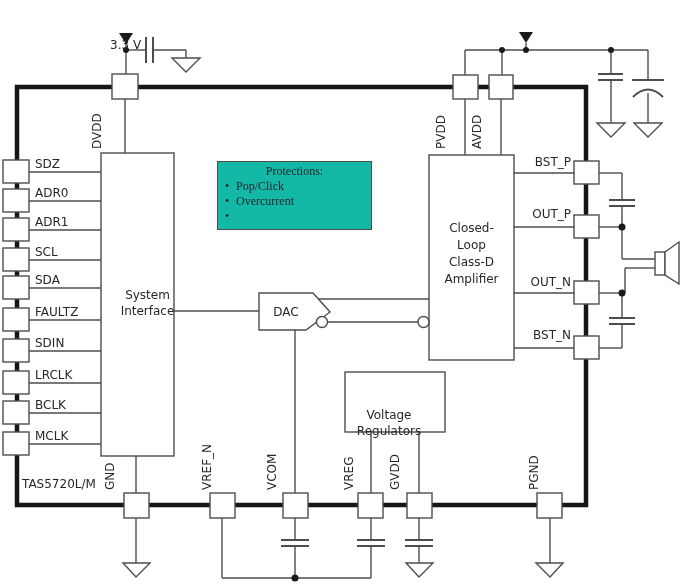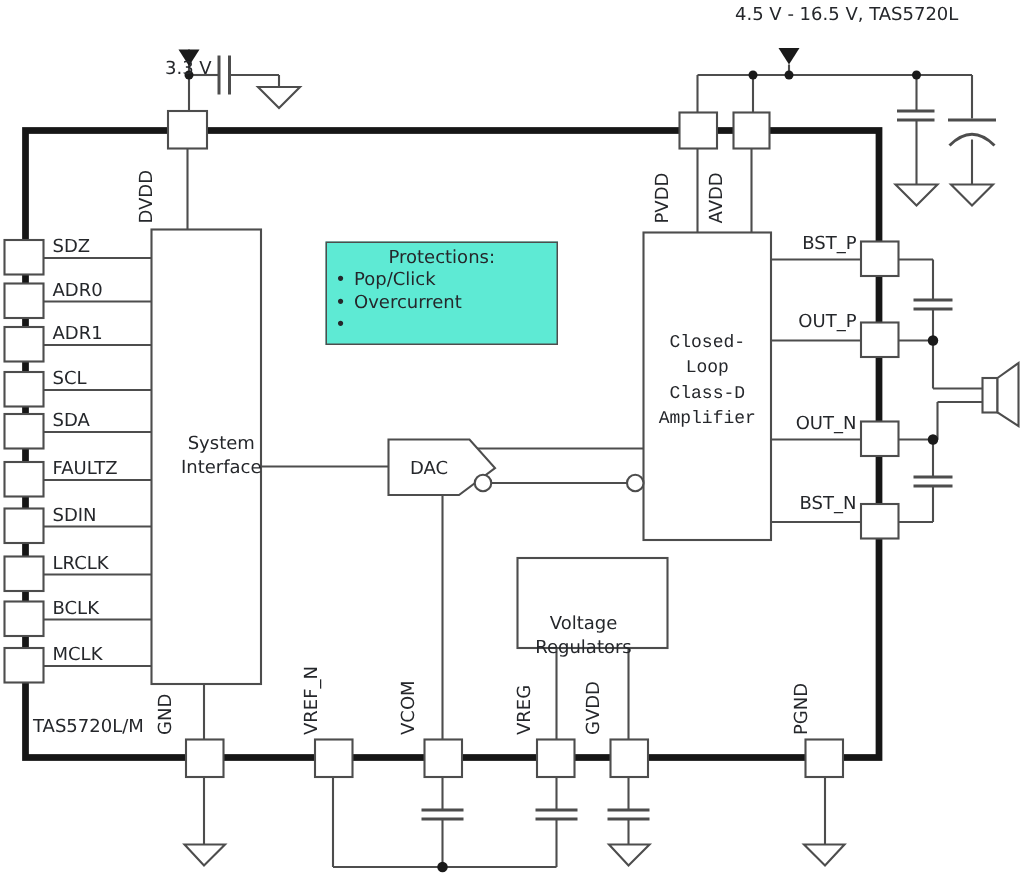--- a/index.html
+++ b/index.html
@@ -23,21 +23,21 @@
     position:absolute;font-size:12px;height:14px;line-height:14px;white-space:nowrap;
     transform-origin:0 100%;transform:rotate(-90deg);color:var(--text);
   }
   .rlbl{text-align:right;width:60px;}
   .blocklbl{
     position:absolute;font-size:12px;text-align:center;white-space:pre-line;
     line-height:16px;color:var(--text);
   }
   .prot-box{
     position:absolute;left:217px;top:161px;width:153px;height:67px;
-    border:1.4px solid var(--wire);background:#5eead4;font-size:12px;
+    border:1.4px solid var(--wire);background:#14b8a6;font-size:12px;font-family:Liberation Serif, serif;
   }
   .prot-title{text-align:center;line-height:15px;margin-top:2px;}
   .prot-row{display:flex;line-height:15px;}
   .prot-bullet{width:18px;text-align:center;flex:0 0 18px;}
 </style>
 </head>
 <body>
 
 <div class="stage">
 
@@ -210,21 +210,20 @@
       <rect x="124" y="493" width="25" height="25"></rect>
       <rect x="210" y="493" width="25" height="25"></rect>
       <rect x="283" y="493" width="25" height="25"></rect>
       <rect x="358" y="493" width="25" height="25"></rect>
       <rect x="407" y="493" width="25" height="25"></rect>
       <rect x="537" y="493" width="25" height="25"></rect>
     </g>
   </svg>
 
   <div class="lbl" style="left:110px;top:12px;margin-top:26px;">3.3 V</div>
-  <div class="lbl" style="left:490px;top:2px;">4.5 V - 16.5 V, TAS5720L</div>
 
   <div class="lbl" style="left:35px;top:157px;">SDZ</div>
   <div class="lbl" style="left:35px;top:186px;">ADR0</div>
   <div class="lbl" style="left:35px;top:215px;">ADR1</div>
   <div class="lbl" style="left:35px;top:245px;">SCL</div>
   <div class="lbl" style="left:35px;top:273px;">SDA</div>
   <div class="lbl" style="left:35px;top:305px;">FAULTZ</div>
   <div class="lbl" style="left:35px;top:336px;">SDIN</div>
   <div class="lbl" style="left:35px;top:368px;">LRCLK</div>
   <div class="lbl" style="left:35px;top:398px;">BCLK</div>
@@ -241,21 +240,21 @@
 
   <div class="vlabel" style="left:117px;top:476px;">GND</div>
   <div class="vlabel" style="left:214px;top:476px;">VREF_N</div>
   <div class="vlabel" style="left:279px;top:476px;">VCOM</div>
   <div class="vlabel" style="left:356px;top:476px;">VREG</div>
   <div class="vlabel" style="left:402px;top:476px;">GVDD</div>
   <div class="vlabel" style="left:541px;top:476px;">PGND</div>
 
   <div class="blocklbl" style="left:101px;top:287px;width:93px;">System Interface</div>
   <div class="blocklbl" style="left:259px;top:304px;width:54px;">DAC</div>
-  <div class="blocklbl" style="left:429px;top:220px;width:85px;line-height:17px;font-family:Liberation Mono, monospace;">Closed-
+  <div class="blocklbl" style="left:429px;top:220px;width:85px;line-height:17px;">Closed-
 Loop
 Class-D
 Amplifier</div>
   <div class="blocklbl" style="left:345px;top:407px;width:88px;">Voltage
 Regulators</div>
 
   <div class="prot-box">
     <div class="prot-title">Protections:</div>
     <div class="prot-row">
       <span class="prot-bullet">•</span>

